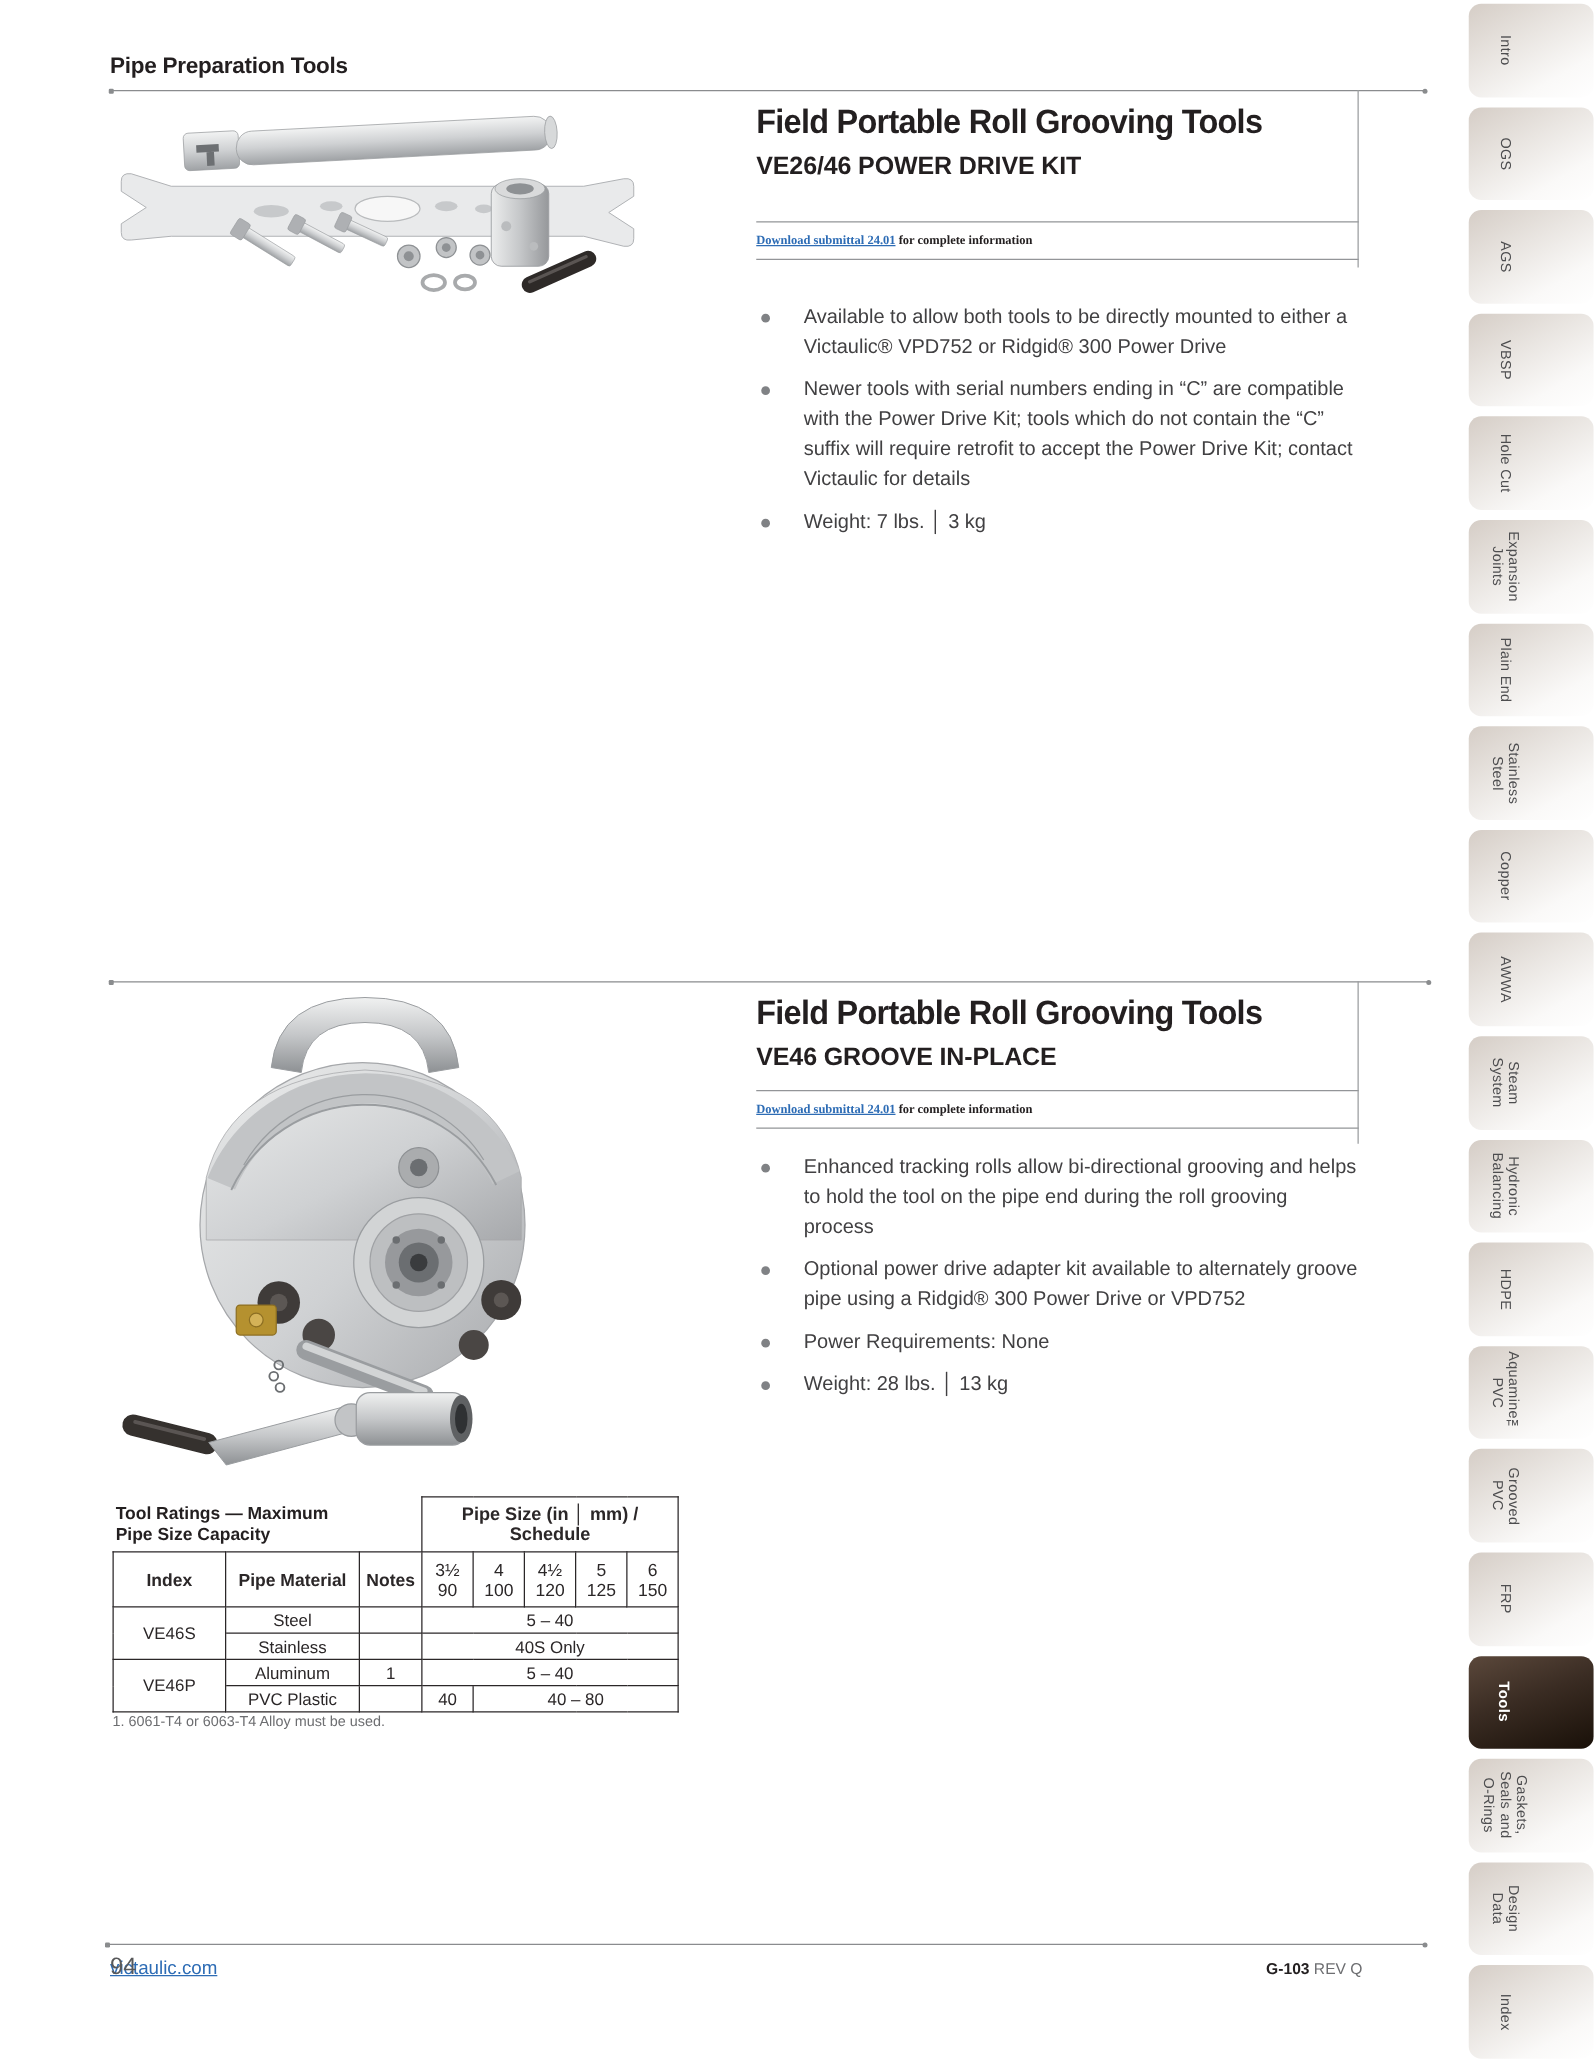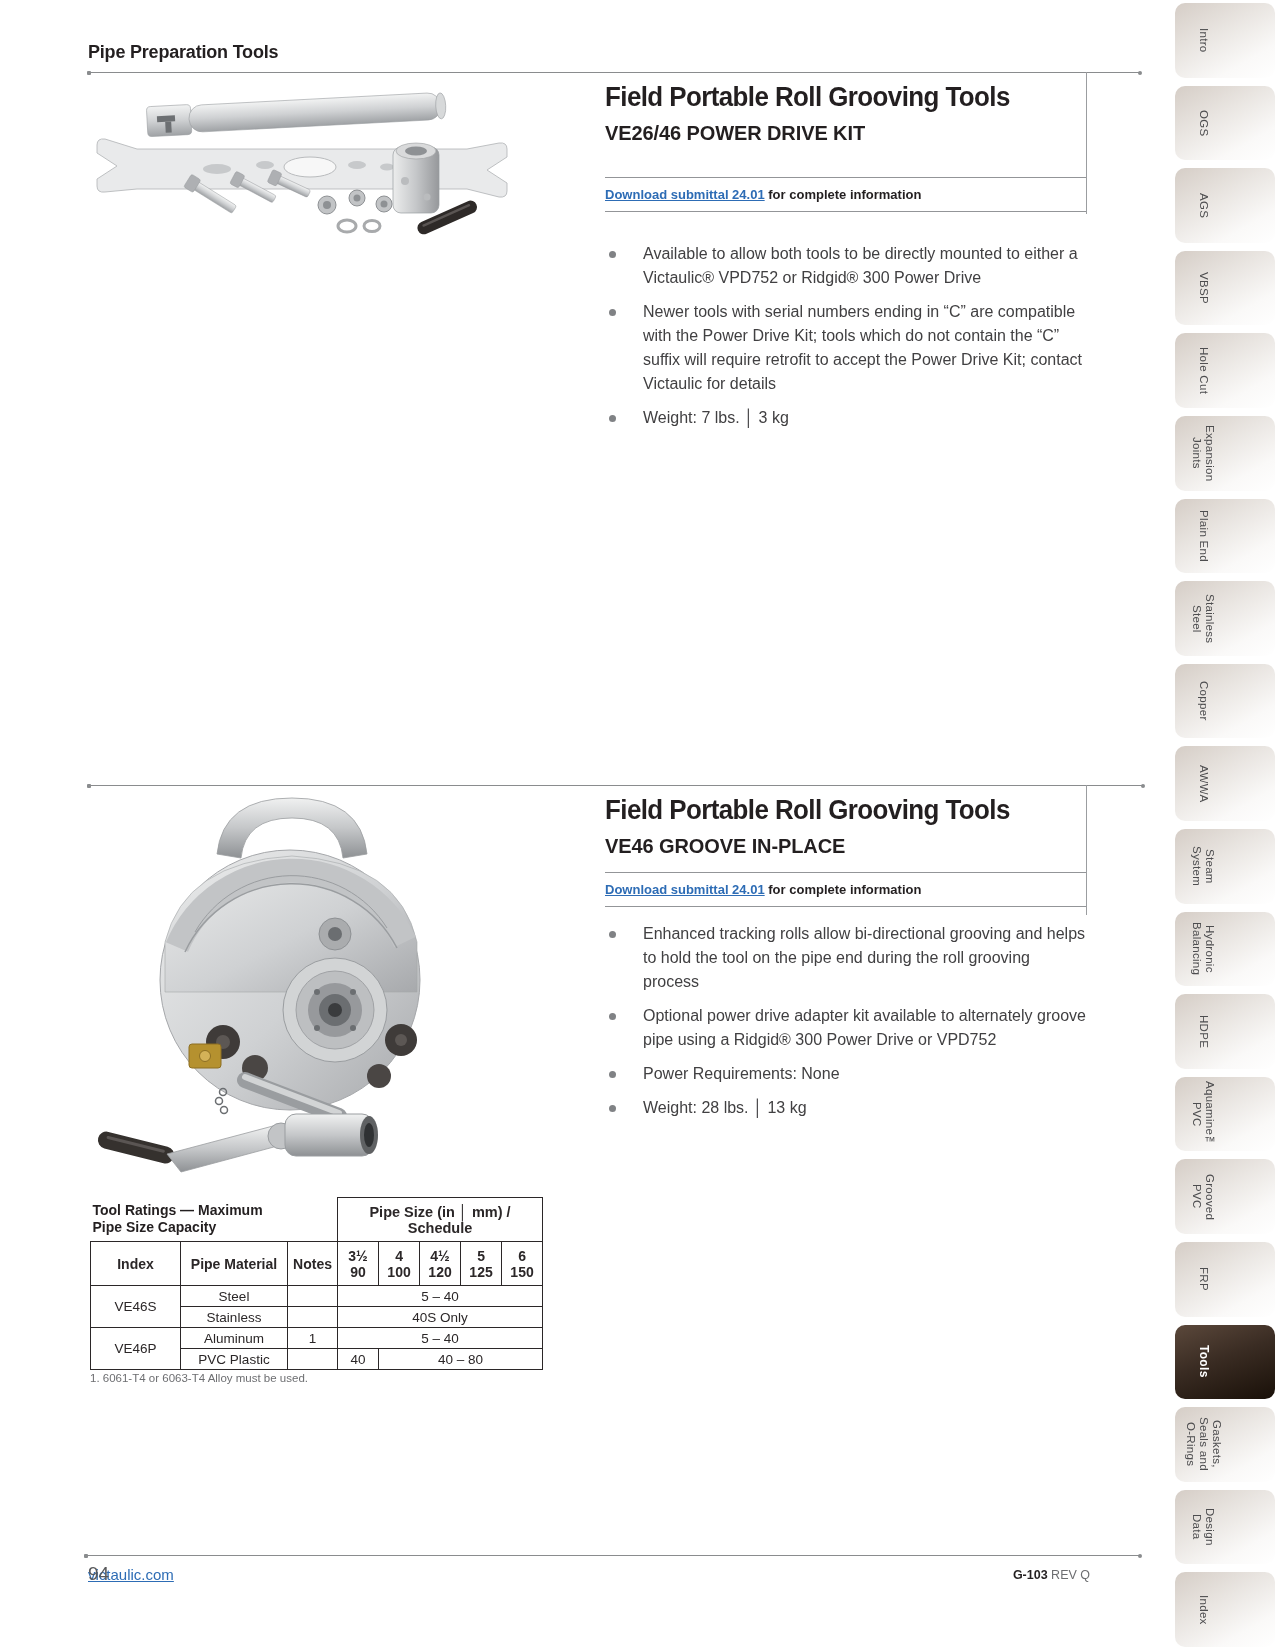--- a/index.html
+++ b/index.html
@@ -14,38 +14,38 @@
   .rule::after{right:-1px;border-radius:50%;}
   .vline{position:absolute;width:1px;background:#9b9da0;}
 
   
   .page-header{position:absolute;left:88px;top:42px;font-size:18px;font-weight:bold;color:#231f20;letter-spacing:-0.2px;}
 
   
   .sec-col{position:absolute;left:605px;width:482px;}
   .sec-title{font-size:27px;font-weight:bold;color:#231f20;letter-spacing:-0.6px;white-space:nowrap;transform:scaleX(.96);transform-origin:left;}
   .sec-sub{font-size:20px;font-weight:bold;color:#231f20;margin-top:9px;letter-spacing:-0.1px;}
-  .dl-box{border-top:1px solid #939598;border-bottom:1px solid #939598;padding:9px 0;font-size:13px;font-weight:bold;color:#231f20;}
+  .dl-box{border-top:1px solid #939598;border-bottom:1px solid #939598;padding:9px 0;font-size:10px;font-weight:bold;color:#231f20;font-family:Liberation Serif, serif;}
   .dl-box a{color:#2d6cb5;text-decoration:underline;}
   ul.bullets{list-style:none;margin:0;padding:0;}
   ul.bullets li{position:relative;padding-left:38px;margin-bottom:10px;font-size:16px;line-height:24px;color:#414042;}
   ul.bullets li::before{content:"";position:absolute;left:4px;top:8.5px;width:7px;height:7px;border-radius:50%;background:#808285;}
 
   
   .prod-img{position:absolute;}
 
   
   .ratings-wrap{position:absolute;left:90px;top:1197px;width:452px;}
   table.ratings{border-collapse:collapse;width:452px;table-layout:fixed;}
   table.ratings td,table.ratings th{border:1px solid #2b2728;padding:0 2px;text-align:center;vertical-align:middle;font-size:13.5px;color:#2b2728;}
   table.ratings .no-border{border:none;}
   table.ratings .caption-cell{text-align:left;vertical-align:middle;padding-right:58px;font-size:14px;font-weight:bold;color:#231f20;line-height:17px;}
   table.ratings .pipesize-cell{font-size:14.5px;font-weight:bold;}
   table.ratings th{font-weight:bold;font-size:14px;}
-  table.ratings .sizecol{font-weight:bold;line-height:16px;margin-top:31px;}
+  table.ratings .sizecol{font-weight:normal;line-height:16px;margin-top:31px;}
   tr.hdr-row{height:44px;}
   tr.data-row{height:21px;}
   .footnote{position:absolute;left:90px;top:1372px;font-size:11.5px;color:#6d6e71;}
 
   
   .footer-site{position:absolute;left:88px;top:1566px;font-size:15px;color:#2d6cb5;text-decoration:underline;}
   .footer-page{position:absolute;left:88px;width:1002px;top:1563px;font-size:19px;color:#58595b;}
   .footer-doc{position:absolute;right:185px;top:1568px;font-size:12.5px;color:#6d6e71;white-space:nowrap;}
   .footer-doc b{color:#231f20;}
 

